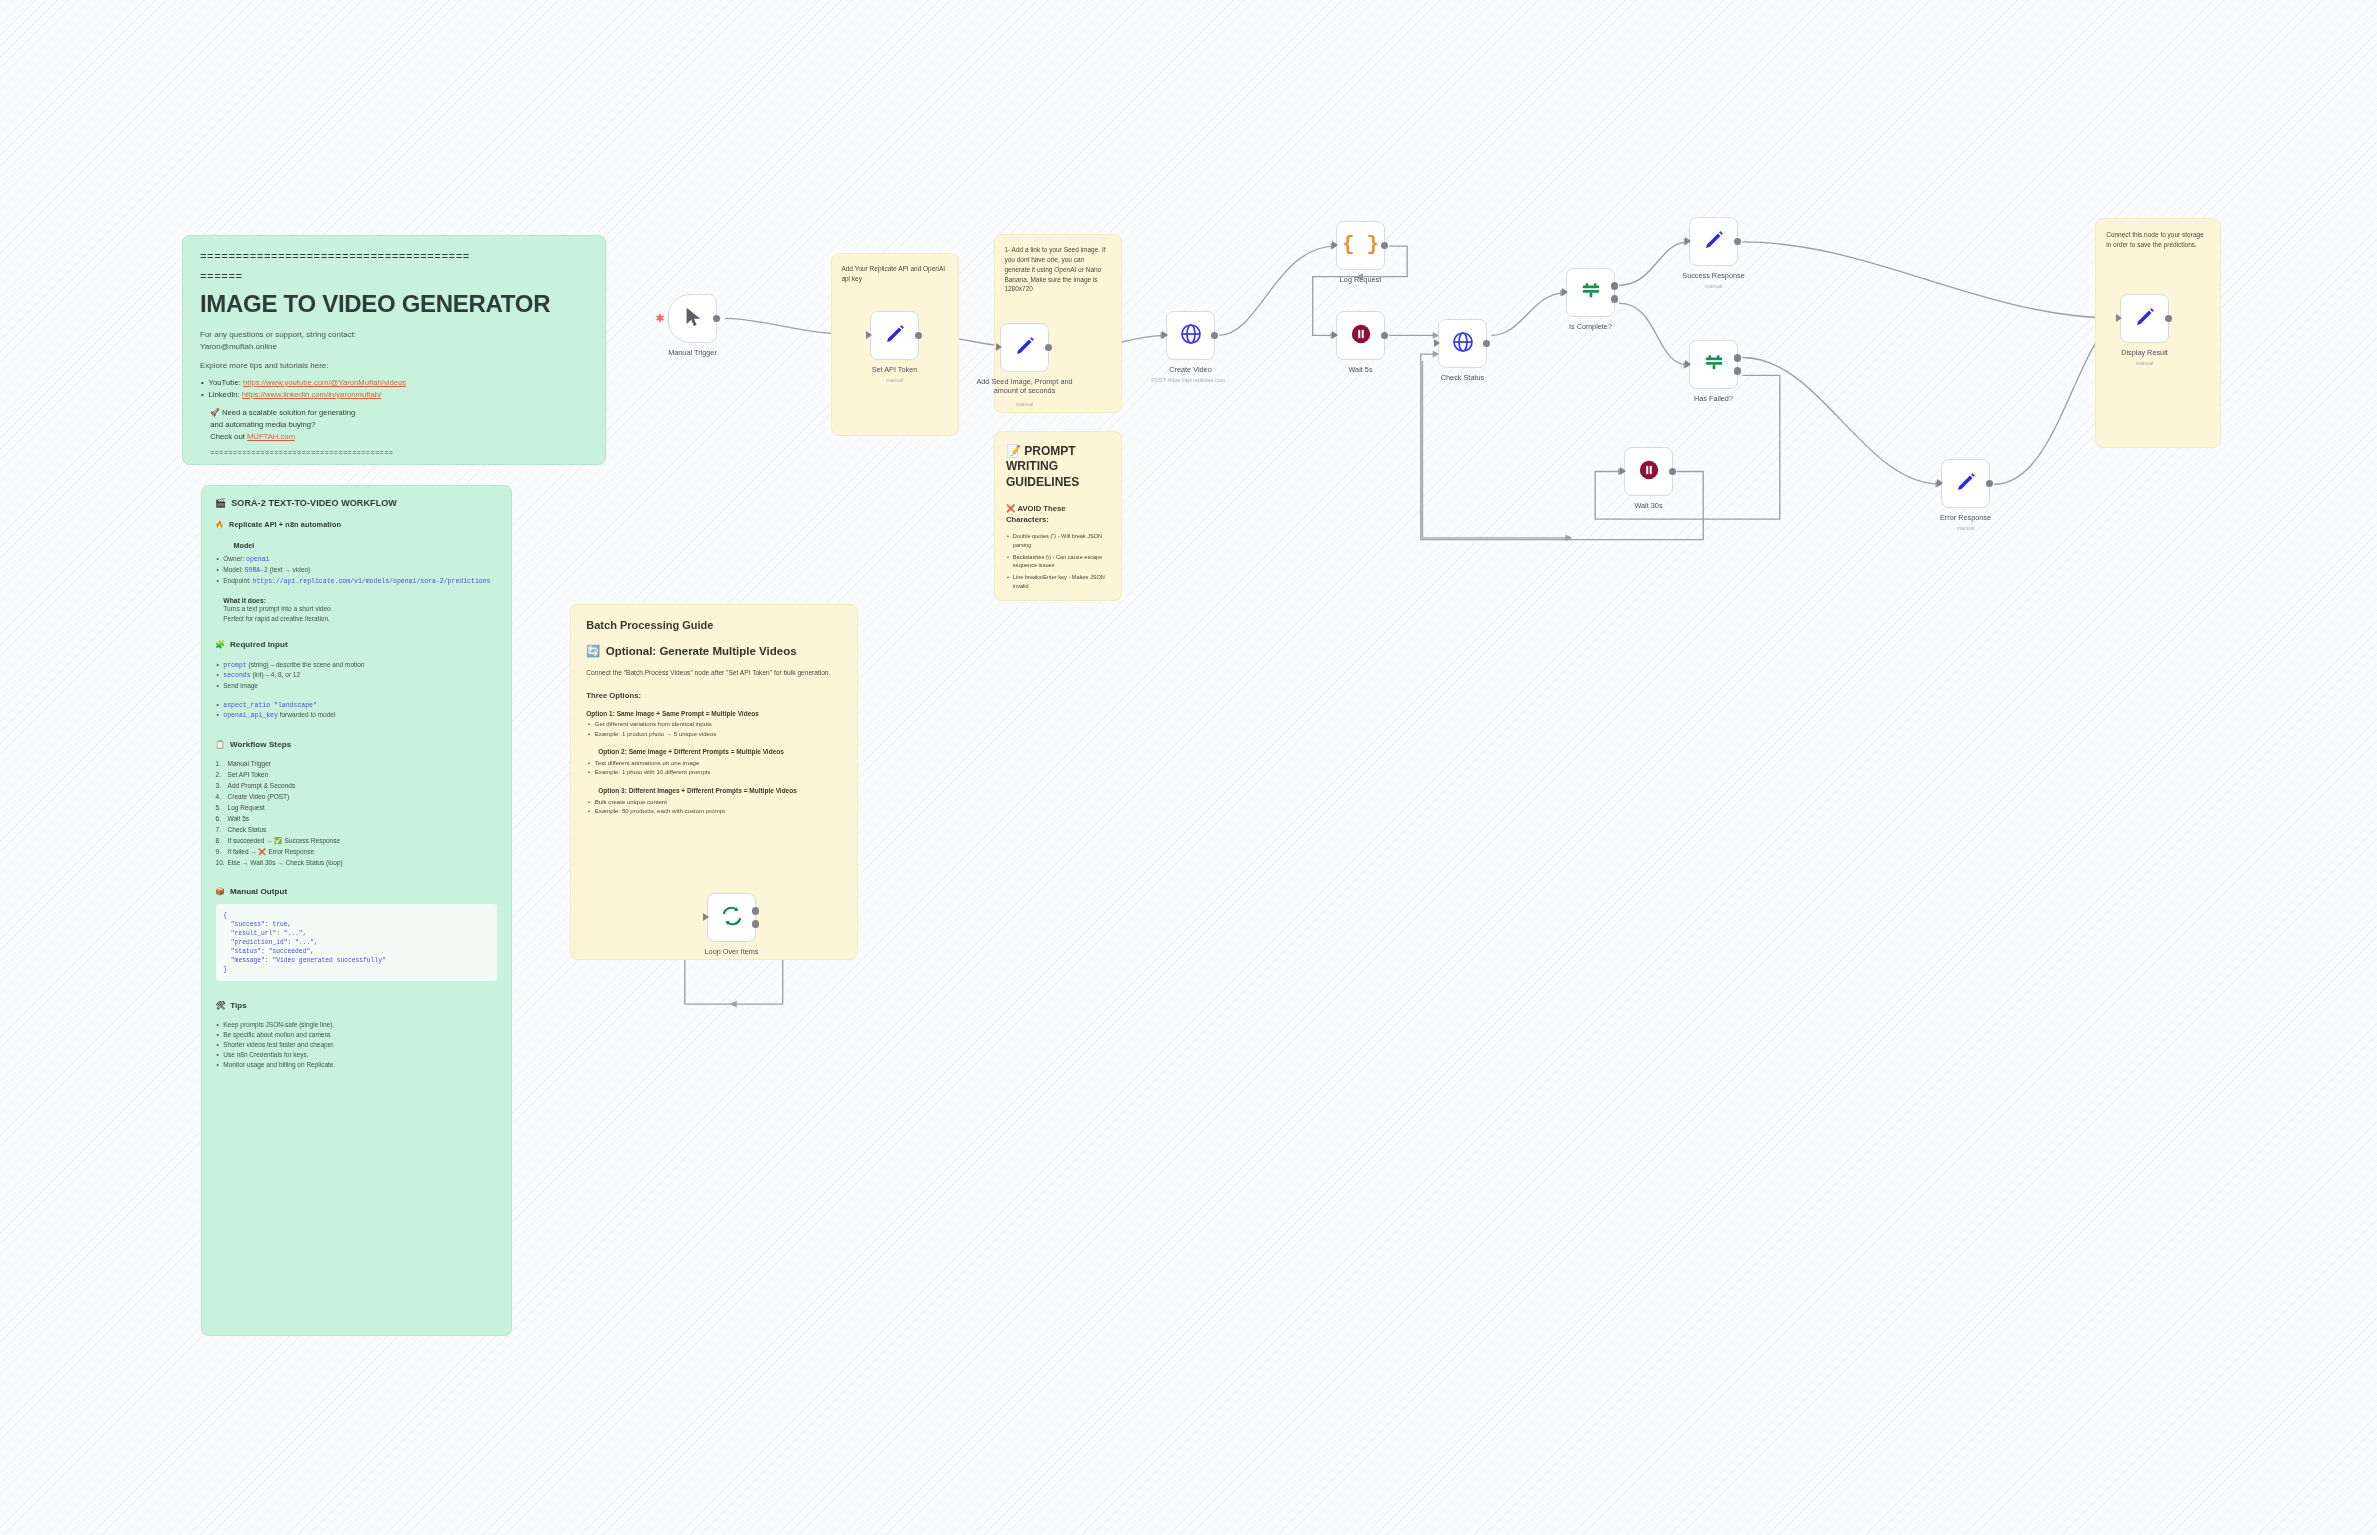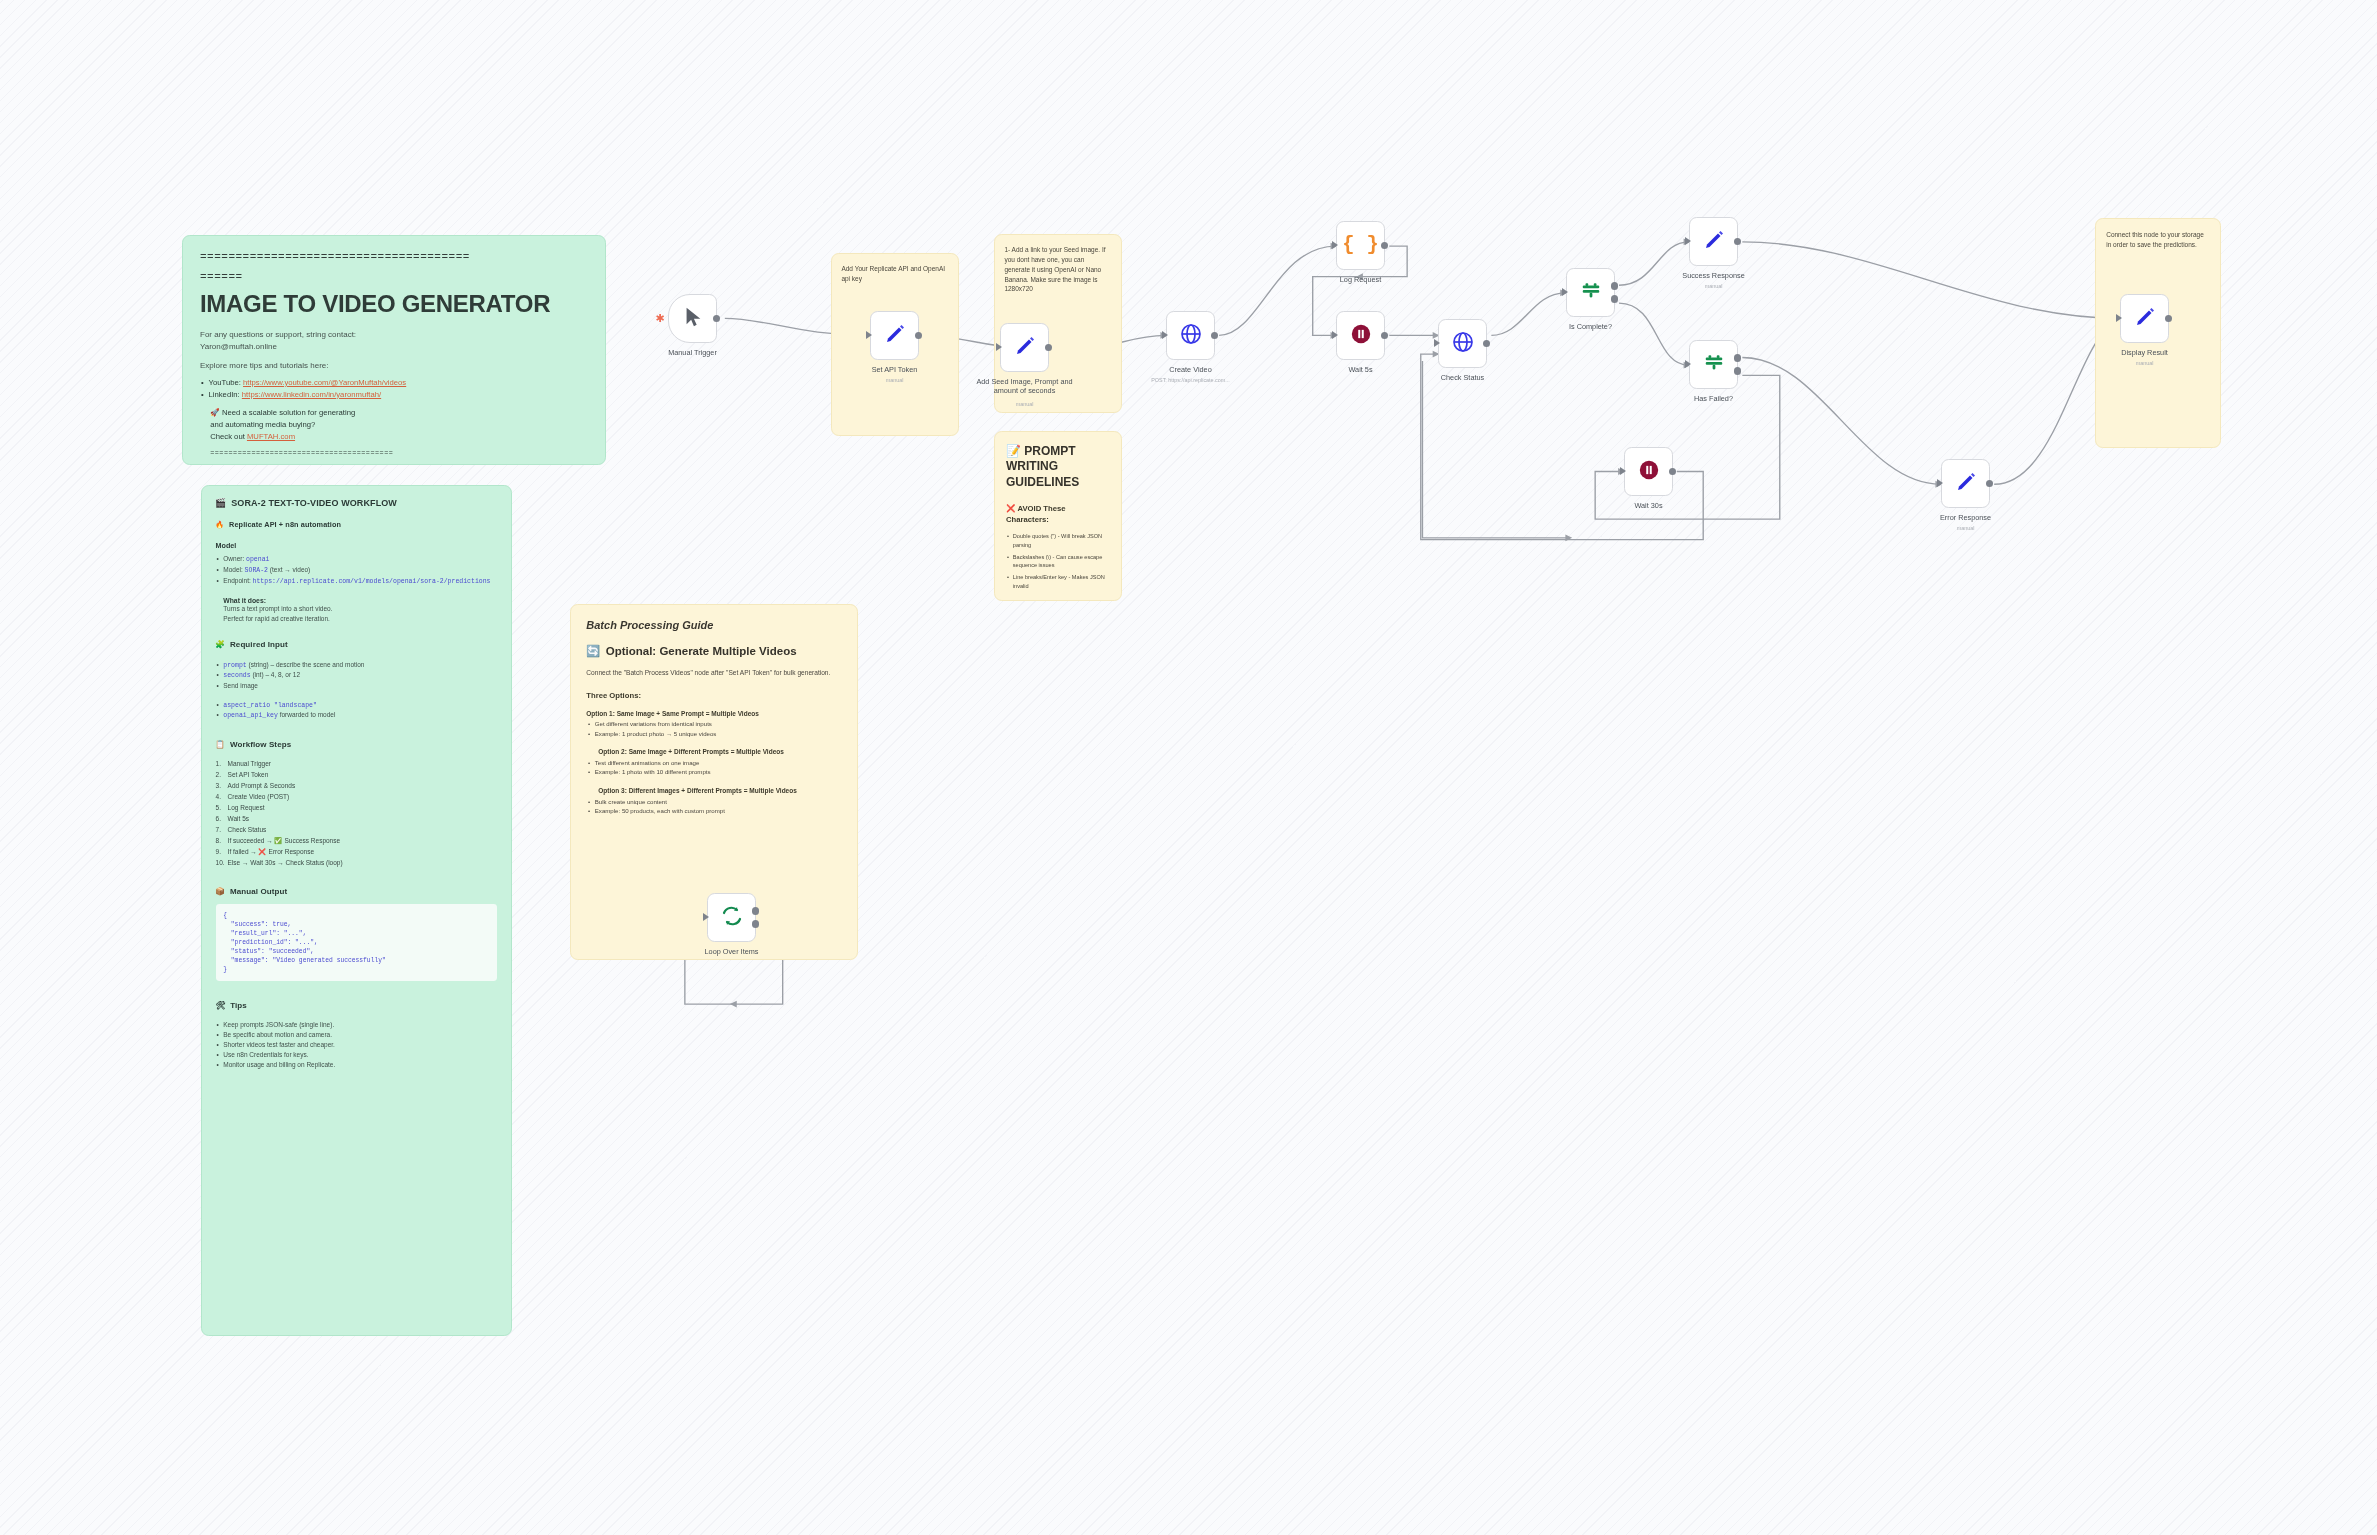--- a/index.html
+++ b/index.html
@@ -51,40 +51,40 @@
   .sm.block { margin-bottom: 7.7px; }
   ul.tiny { list-style: none; }
   ul.tiny li { font-size: 7.7px; line-height: 12px; position: relative; padding-left: 8.5px; }
   ul.tiny li:before { content: "•"; position: absolute; left: 0.9px; }
   a.lnk { color: #d4603c; text-decoration: underline; word-break: break-all; }
   .rocket-block { font-size: 7.7px; line-height: 12px; margin-top: 6px; padding-left: 10.2px; }
 
   
   #note-workflow { left: 201px; top: 485px; width: 311px; height: 851px; padding: 12px 13.6px; }
   .h-note { font-size: 9px; font-weight: 700; letter-spacing: 0.1px; display: flex; gap: 4.3px; align-items: center; }
-  .h-sub { font-size: 7.2px; font-weight: 700; margin-top: 12px; }
+  .h-sub { font-size: 7.2px; font-weight: 700; margin-top: 12px; margin-left: 18px; }
   .mono { font-family: "Liberation Mono", monospace; color: #4b4bd0; }
   ul.mini { list-style: none; margin: 4.3px 0 0; }
   ul.mini li { font-size: 6.5px; line-height: 9.8px; position: relative; padding-left: 7.7px; color: #40504b; }
   ul.mini li:before { content: "•"; position: absolute; left: 0.9px; }
   ol.mini { list-style: none; counter-reset: s; margin: 5.1px 0 0; }
   ol.mini li { counter-increment: s; font-size: 6.5px; line-height: 11px; padding-left: 12px; position: relative; color: #3b4a46; }
   ol.mini li:before { content: counter(s) "."; position: absolute; left: 0; }
   .codebox {
     margin-top: 8.5px; background: #f3fbf7; border-radius: 3.4px;
     padding: 6.8px 7.7px; font-family: "Liberation Mono", monospace;
     font-size: 6.3px; line-height: 9px; color: #4b4bd0; white-space: pre;
   }
   .whatit { font-size: 6.8px; font-weight: 700; margin-top: 10.2px; padding-left: 7.7px; }
   .whatit-body { font-size: 6.5px; line-height: 9.8px; padding-left: 7.7px; color: #40504b; }
 
   
   #note-batch { left: 570px; top: 604px; width: 288px; height: 204px; height: 204px; padding: 13.6px 15.3px; }
   #note-batch { height: 211px; }
-  .batch-h1 { font-size: 11px; font-weight: 700; color: #3a3730; font-style: italic; }
+  .batch-h1 { font-size: 11px; font-weight: 700; color: #3a3730; }
   .batch-h2 { font-size: 11.5px; font-weight: 700; margin-top: 13.6px; display: flex; gap: 5.1px; align-items: center; color: #35322b; }
   .batch-p { font-size: 6.6px; line-height: 10.2px; margin-top: 10.2px; color: #4b4740; }
   .batch-h3 { font-size: 7.7px; font-weight: 700; margin-top: 12px; }
   .opt-h { font-size: 6.5px; font-weight: 700; margin-top: 10.2px; }
   .opt-h.ind { padding-left: 12px; }
   ul.opt { list-style: none; margin-top: 2.6px; }
   ul.opt li { font-size: 6.1px; line-height: 9.4px; position: relative; padding-left: 8.5px; color: #4b4740; }
   ul.opt li:before { content: "•"; position: absolute; left: 1.7px; }
 
   

